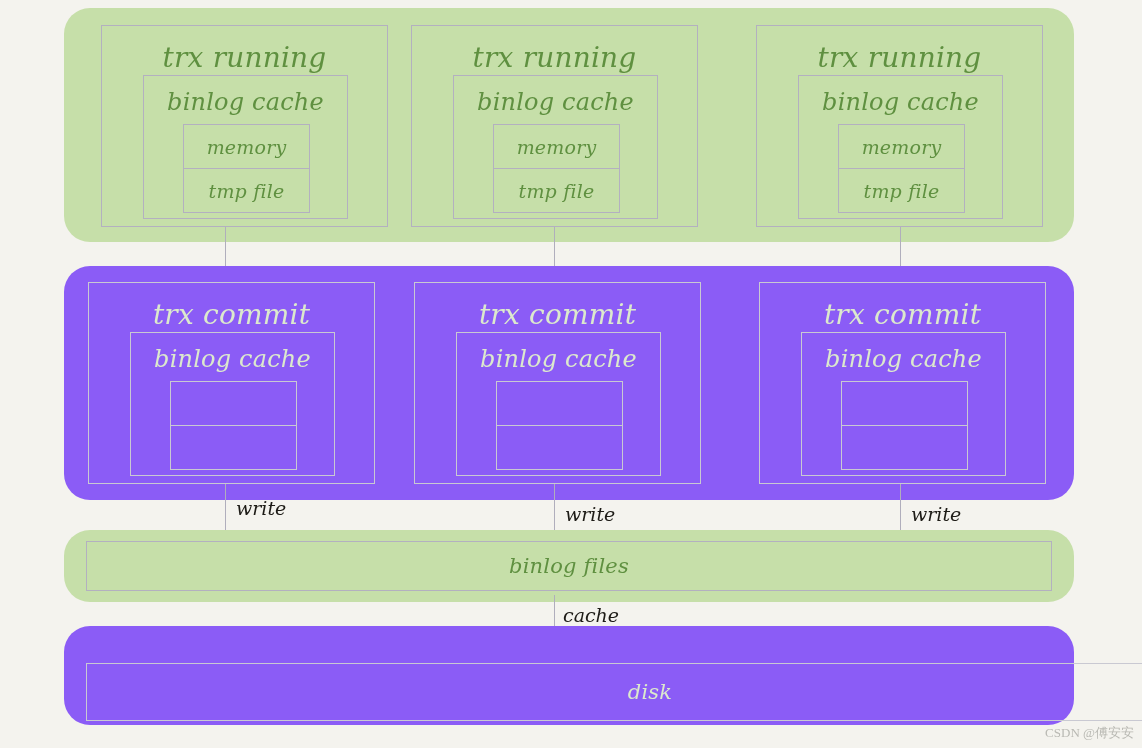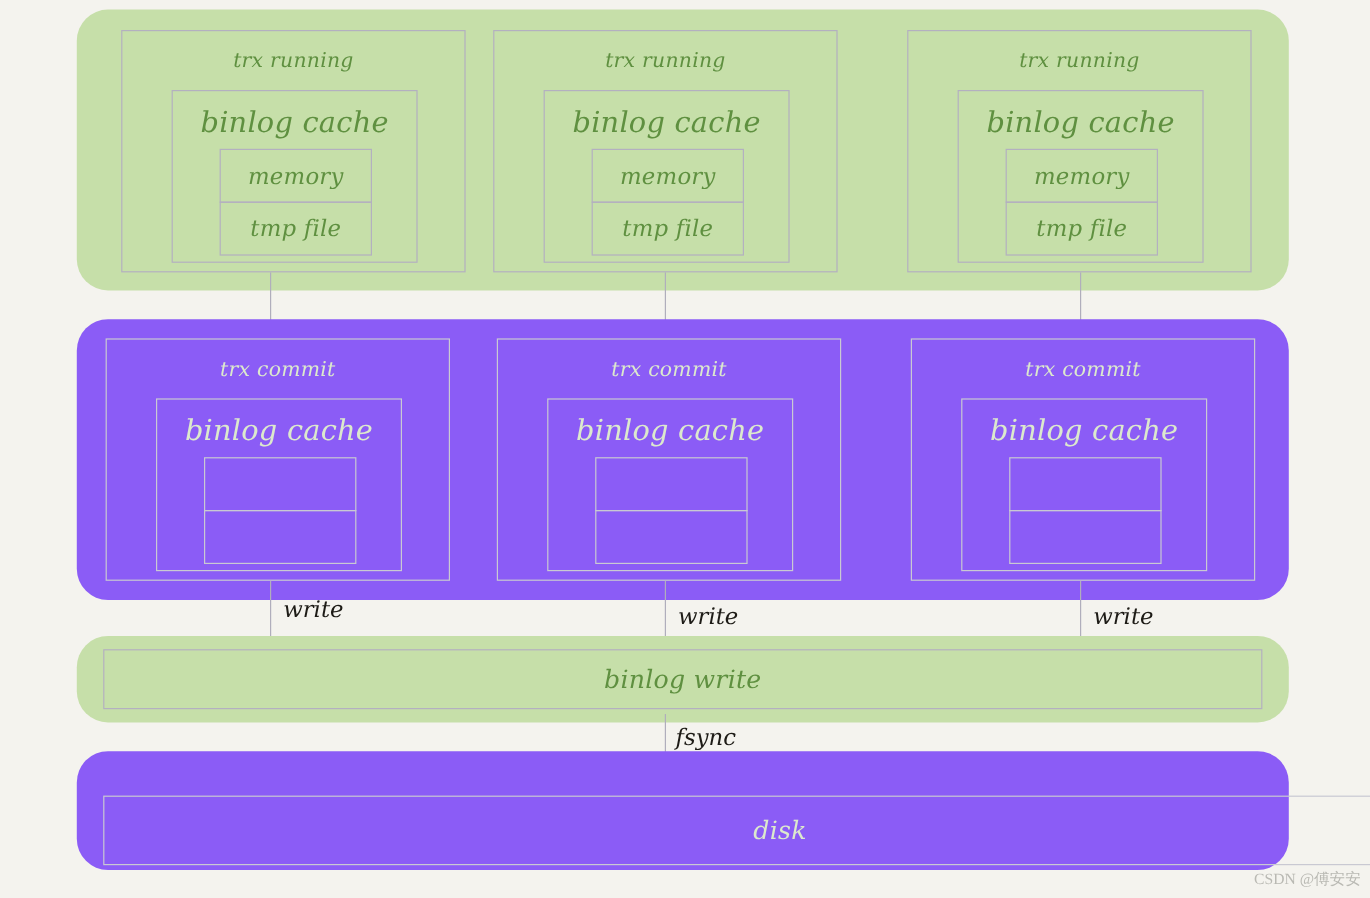--- a/index.html
+++ b/index.html
@@ -41,21 +41,21 @@
     left: 0;
     text-align: center;
     font-family: "DejaVu Serif", serif;
     font-style: italic;
     white-space: nowrap;
     letter-spacing: .2px;
   }
   .lbl.green { color: #5f9040; }
   .lbl.pale  { color: #dce9cd; }
 
-  .t-title   { font-size: 17px; }
+  .t-title   { font-size: 28px; }
   .t-sub     { font-size: 24px; }
   .t-small   { font-size: 19px; }
   .t-wide    { font-size: 21px; }
 
   
   .arrow {
     position: absolute;
     width: 1px;
     background: #b0aebc;
   }
@@ -187,26 +187,26 @@
   <div class="edge-label" style="left:236px; top:497px;">write</div>
 
   <div class="arrow" style="left:554px; top:484px; height:56px;"></div>
   <div class="edge-label" style="left:565px; top:503px;">write</div>
 
   <div class="arrow" style="left:900px; top:484px; height:56px;"></div>
   <div class="edge-label" style="left:911px; top:503px;">write</div>
 
   <div class="panel light" style="left:64px; top:530px; width:1010px; height:72px;">
     <div class="box" style="left:22px; top:11px; width:966px; height:50px;">
-      <div class="lbl green t-wide" style="top:12px;">binlog write</div>
+      <div class="lbl green t-wide" style="top:12px;">binlog files</div>
     </div>
   </div>
 
   <div class="arrow" style="left:554px; top:595px; height:44px;"></div>
-  <div class="edge-label" style="left:563px; top:604px;">fsync</div>
+  <div class="edge-label" style="left:563px; top:604px;">cache</div>
 
   <div class="panel dark" style="left:64px; top:626px; width:1010px; height:99px;">
     <div class="box on-dark" style="left:22px; top:37px; width:1128px; height:58px;">
       <div class="lbl pale t-wide" style="top:16px;">disk</div>
     </div>
   </div>
 
   <div id="watermark">CSDN @傅安安</div>
 
 </div>

